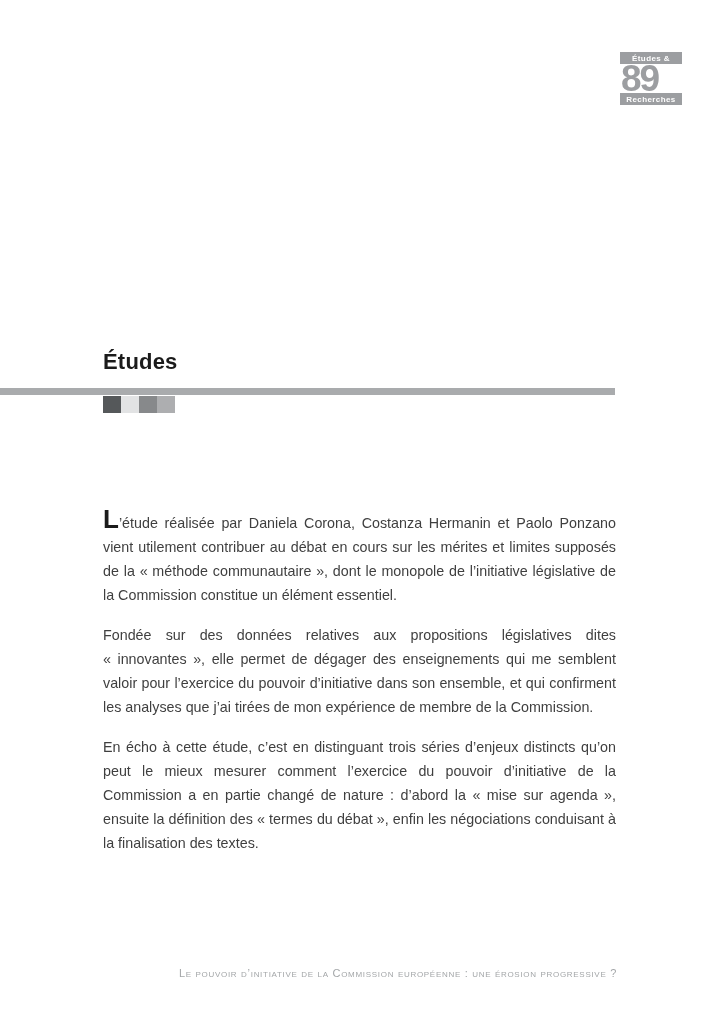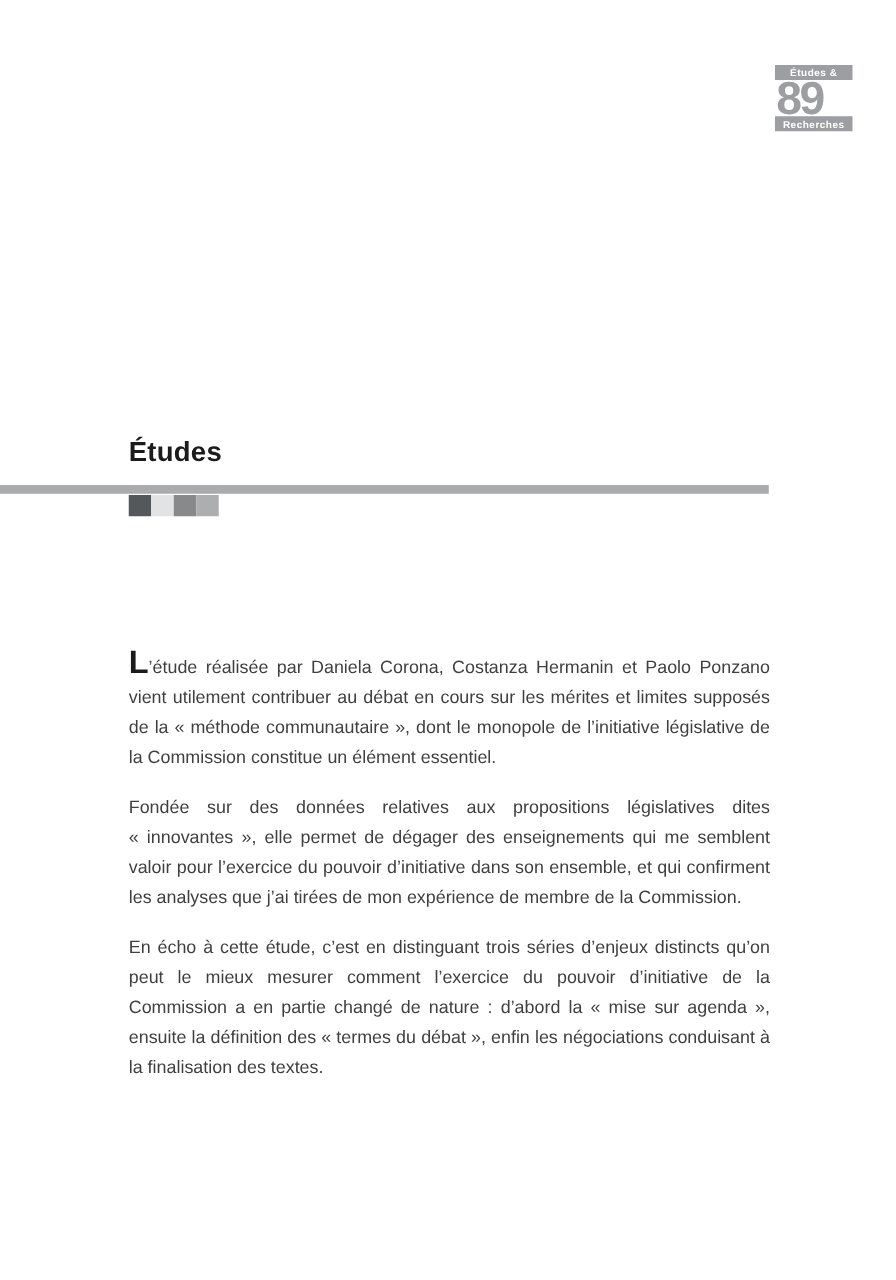--- a/index.html
+++ b/index.html
@@ -59,21 +59,21 @@
   .square { width: 18px; height: 17px; }
   
   .bodytext {
     position: absolute; left: 103px; top: 505px;
     width: 513px;
     font-size: 14.3px;
     line-height: 24px;
     color: #3f3f3f;
     text-align: justify;
   }
-  .bodytext p { margin: 12px 0 16px 0; }
+  .bodytext p { margin: 2px 0 16px 0; }
   .dropcap {
     font-size: 26px;
     font-weight: bold;
     color: #1b1b1b;
     line-height: 24px;
   }
   
   .footer {
     position: absolute; right: 100px; top: 967px;
     font-size: 11px;
@@ -103,14 +103,15 @@
       <div class="square" style="background: rgb(135, 137, 139);"></div>
       <div class="square" style="background: rgb(173, 174, 176);"></div>
     </div>
 
   <div class="bodytext">
     <p><span class="dropcap">L</span><span>’étude réalisée par Daniela Corona, Costanza Hermanin et Paolo Ponzano vient utilement contribuer au débat en cours sur les mérites et limites supposés de la «&nbsp;méthode communautaire&nbsp;», dont le monopole de l’initiative législative de la Commission constitue un élément essentiel.</span></p>
     <p>Fondée sur des données relatives aux propositions législatives dites «&nbsp;innovantes&nbsp;», elle permet de dégager des enseignements qui me semblent valoir pour l’exercice du pouvoir d’initiative dans son ensemble, et qui confirment les analyses que j’ai tirées de mon expérience de membre de la Commission.</p>
     <p>En écho à cette étude, c’est en distinguant trois séries d’enjeux distincts qu’on peut le mieux mesurer comment l’exercice du pouvoir d’initiative de la Commission a en partie changé de nature&nbsp;: d’abord la «&nbsp;mise sur agenda&nbsp;», ensuite la définition des «&nbsp;termes du débat&nbsp;», enfin les négociations conduisant à la finalisation des textes.</p>
   </div>
 
+  <div class="footer">Le pouvoir d’initiative de la Commission européenne&nbsp;: une érosion progressive&nbsp;?</div>
 
 </div>
 
 </body></html>

